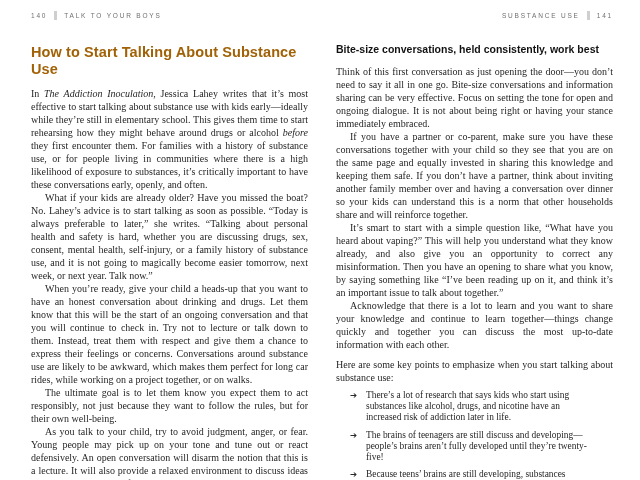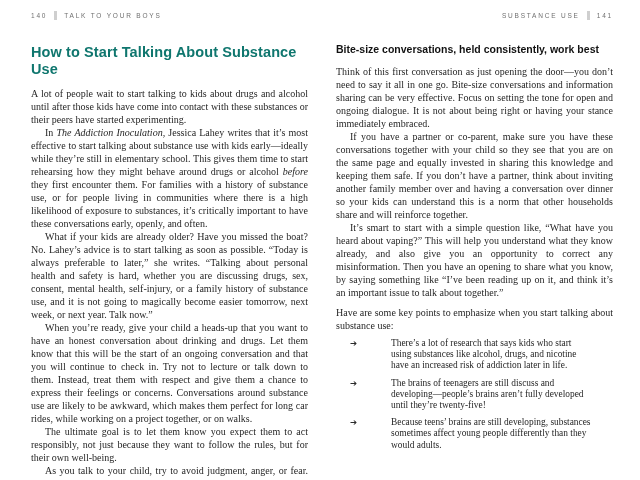--- a/index.html
+++ b/index.html
@@ -22,21 +22,21 @@
     text-transform: uppercase;
   }
   .running-header.right { justify-content: flex-end; }
   .head-divider { display: inline-block; width: 3px; height: 9px; background: #cfcfcf; }
 
   
   .chapter-title {
     margin: 24px 0 0 0;
     font-family: "Liberation Sans", sans-serif;
     font-weight: 700; font-size: 14.5px; line-height: 17px;
-    letter-spacing: 0.1px; color: #0f766e;
+    letter-spacing: 0.1px; color: #a16207;
   }
   .sub-heading {
     margin: 23px 0 8px 0;
     font-family: "Liberation Sans", sans-serif;
     font-weight: 700; font-size: 10.5px; line-height: 13px;
     color: #121212;
   }
 
   
   .body-text { margin-top: 9px; }
@@ -53,58 +53,58 @@
   .bullets { list-style: none; margin: 4px 0 0 0; padding: 0 22px 0 14px; }
   .bullet-item {
     display: flex; gap: 6px; margin-top: 6px;
     font-size: 9.4px; line-height: 11.2px; text-align: left;
   }
   .bullet-marker {
     flex: 0 0 auto; width: 10px;
     font-family: "DejaVu Sans", sans-serif;
     font-weight: 700; font-size: 8.5px; line-height: 11.2px; color: #2b2b2b;
   }
-  .bullet-text { flex: 1 1 auto; margin-left: 25px; }
+  .bullet-text { flex: 1 1 auto; }
 </style>
 </head>
 <body>
 
 <div class="spread">
 
   <div class="page page-left">
     <div class="running-header">
       <span>140</span>
       <span class="head-divider"></span>
       <span>TALK TO YOUR BOYS</span>
     </div>
     <h1 class="chapter-title">How to Start Talking About Substance Use</h1>
     <div class="body-text">
-        <p class="body-para">A lot of people wait to start talking to kids about drugs and alcohol until after those kids have come into contact with these substances or their peers have started experimenting.</p>
         <p class="body-para"><span>In </span><span class="it">The Addiction Inoculation</span><span>, Jessica Lahey writes that it’s most effective to start talking about substance use with kids early—ideally while they’re still in elementary school. This gives them time to start rehearsing how they might behave around drugs or alcohol </span><span class="it">before</span><span> they first encounter them. For families with a history of substance use, or for people living in communities where there is a high likelihood of exposure to substances, it’s critically important to have these conversations early, openly, and often.</span></p>
         <p class="body-para">What if your kids are already older? Have you missed the boat? No. Lahey’s advice is to start talking as soon as possible. “Today is always preferable to later,” she writes. “Talking about personal health and safety is hard, whether you are discussing drugs, sex, consent, mental health, self-injury, or a family history of substance use, and it is not going to magically become easier tomorrow, next week, or next year. Talk now.”</p>
         <p class="body-para">When you’re ready, give your child a heads-up that you want to have an honest conversation about drinking and drugs. Let them know that this will be the start of an ongoing conversation and that you will continue to check in. Try not to lecture or talk down to them. Instead, treat them with respect and give them a chance to express their feelings or concerns. Conversations around substance use are likely to be awkward, which makes them perfect for long car rides, while working on a project together, or on walks.</p>
         <p class="body-para">The ultimate goal is to let them know you expect them to act responsibly, not just because they want to follow the rules, but for their own well-being.</p>
         <p class="body-para">As you talk to your child, try to avoid judgment, anger, or fear. Young people may pick up on your tone and tune out or react defensively. An open conversation will disarm the notion that this is a lecture. It will also provide a relaxed environment to discuss ideas without making them feel like they are being blamed or are in trouble.</p>
       </div>
   </div>
 
   <div class="page page-right">
     <div class="running-header right">
       <span>SUBSTANCE USE</span>
       <span class="head-divider"></span>
       <span>141</span>
     </div>
     <h2 class="sub-heading">Bite-size conversations, held consistently, work best</h2>
     <div class="body-text">
         <p class="body-para">Think of this first conversation as just opening the door—you don’t need to say it all in one go. Bite-size conversations and information sharing can be very effective. Focus on setting the tone for open and ongoing dialogue. It is not about being right or having your stance immediately embraced.</p>
         <p class="body-para">If you have a partner or co-parent, make sure you have these conversations together with your child so they see that you are on the same page and equally invested in sharing this knowledge and keeping them safe. If you don’t have a partner, think about inviting another family member over and having a conversation over dinner so your kids can understand this is a norm that other households share and will reinforce together.</p>
         <p class="body-para">It’s smart to start with a simple question like, “What have you heard about vaping?” This will help you understand what they know already, and also give you an opportunity to correct any misinformation. Then you have an opening to share what you know, by saying something like “I’ve been reading up on it, and think it’s an important issue to talk about together.”</p>
+        <p class="body-para">Acknowledge that there is a lot to learn and you want to share your knowledge and continue to learn together—things change quickly and together you can discuss the most up-to-date information with each other.</p>
       </div>
     <div class="body-text section-intro">
-      <p class="body-para">Have are some key points to emphasize when you start talking about substance use:</p>
+      <p class="body-para">Here are some key points to emphasize when you start talking about substance use:</p>
     </div>
     <ul class="bullets">
         <li class="bullet-item">
           <span class="bullet-marker">➔</span>
           <span class="bullet-text">There’s a lot of research that says kids who start using substances like alcohol, drugs, and nicotine have an increased risk of addiction later in life.</span>
         </li>
         <li class="bullet-item">
           <span class="bullet-marker">➔</span>
           <span class="bullet-text">The brains of teenagers are still discuss and developing—people’s brains aren’t fully developed until they’re twenty-five!</span>
         </li>

